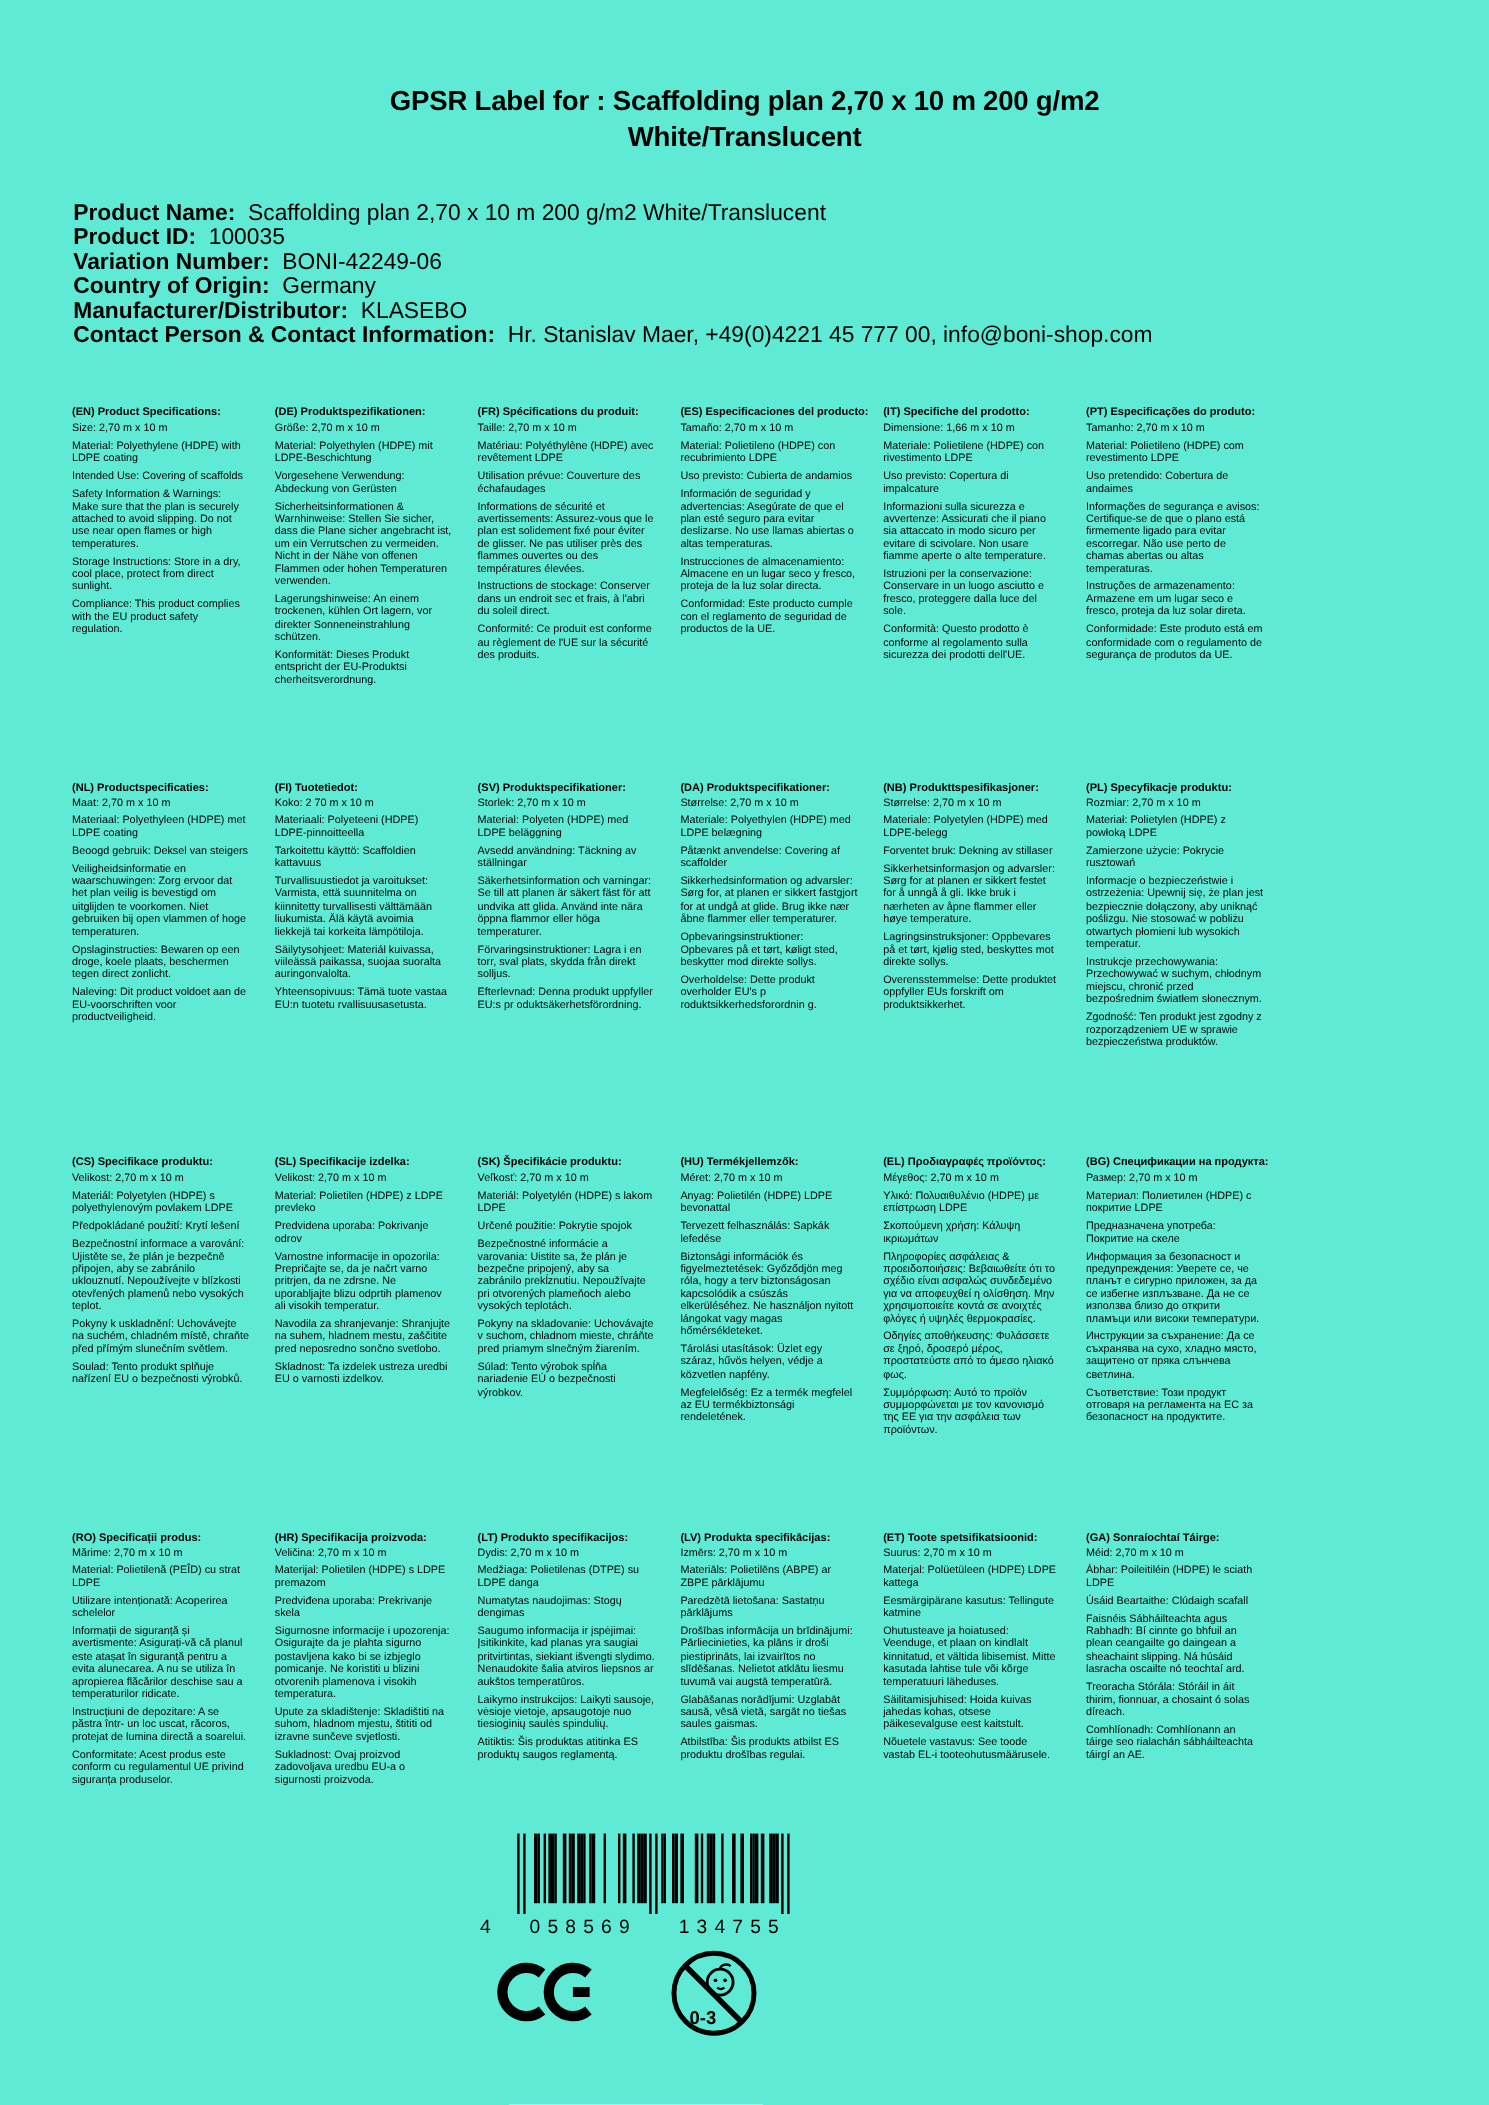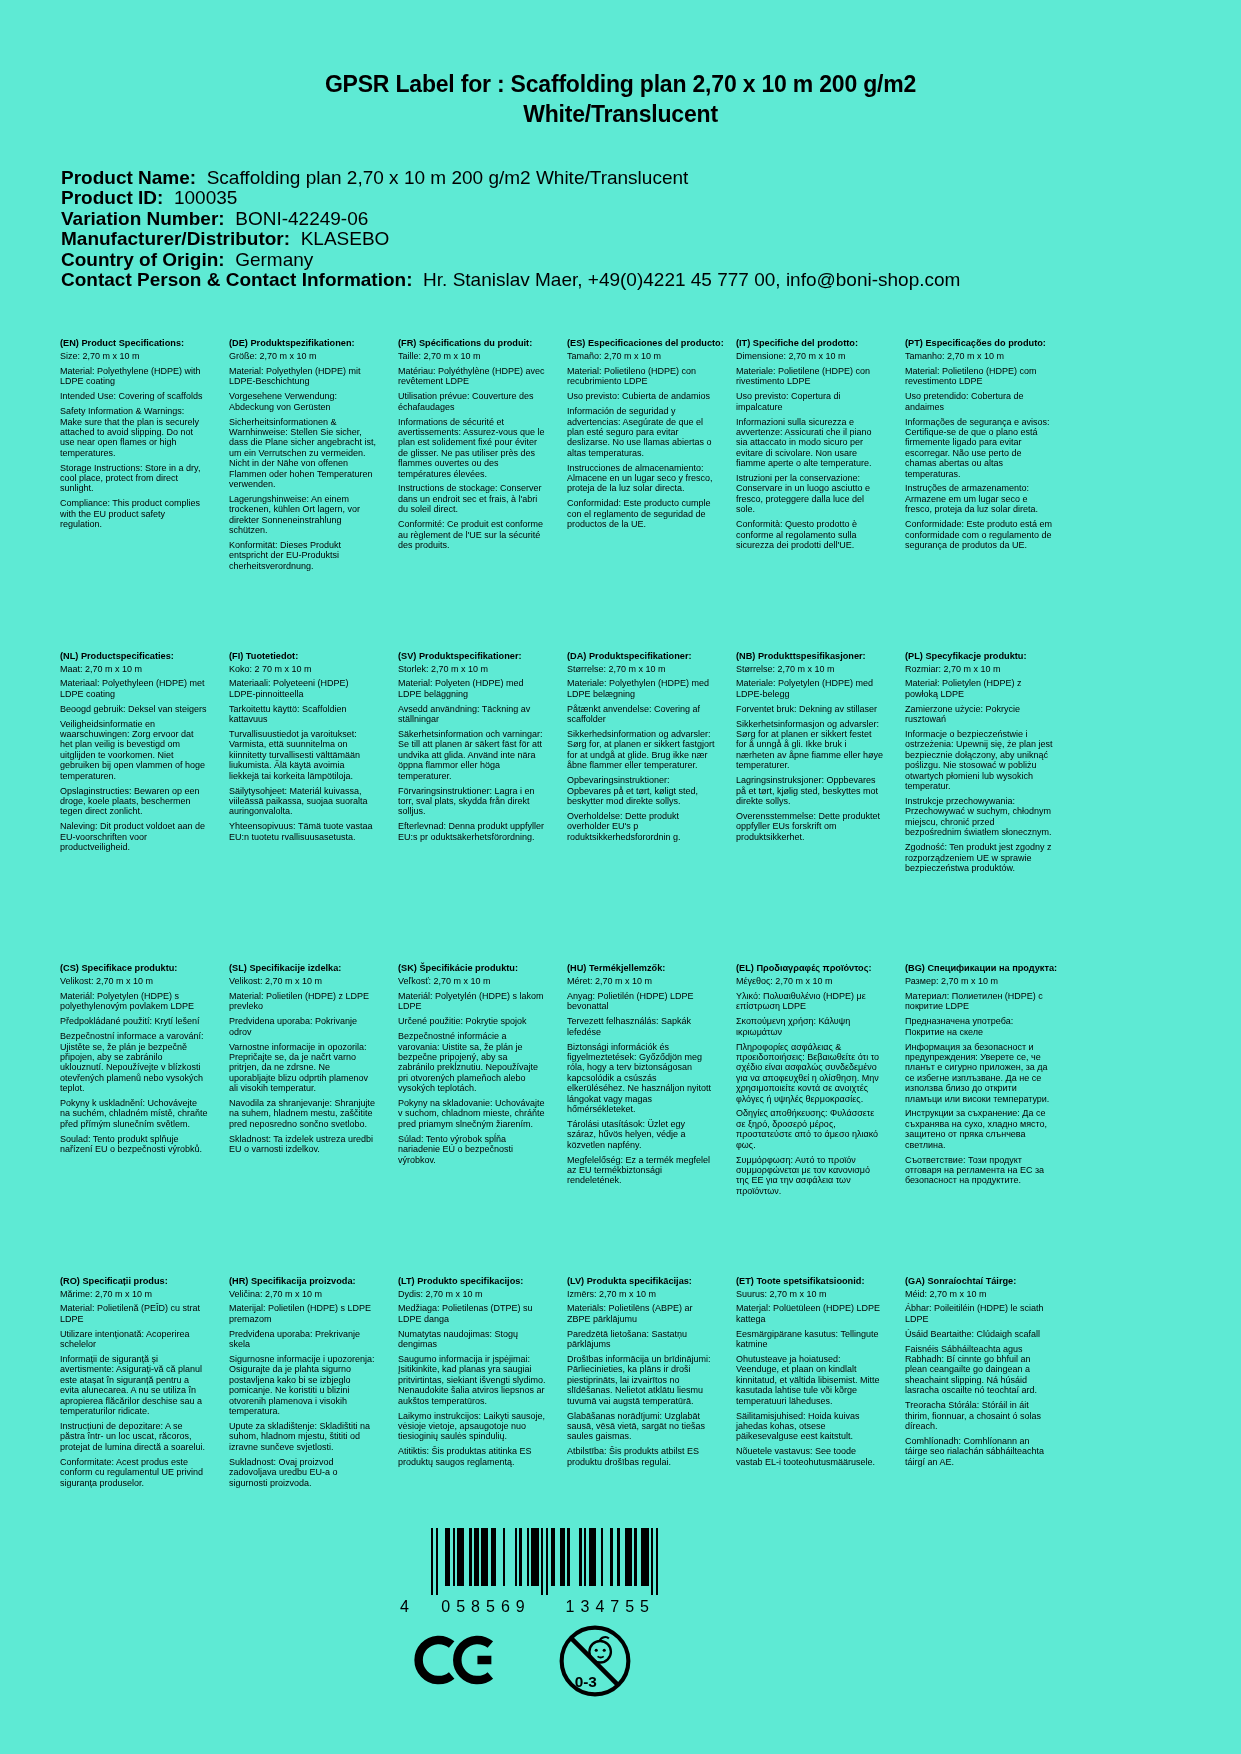--- a/index.html
+++ b/index.html
@@ -31,22 +31,22 @@
 <body>
 
 <div class="page">
 
   <h1 class="title"><span>GPSR Label for : Scaffolding plan 2,70 x 10 m 200 g/m2</span><br><span>White/Translucent</span></h1>
 
   <div class="info" id="info">
       <div><span class="lbl">Product Name:</span><span>&nbsp; Scaffolding plan 2,70 x 10 m 200 g/m2 White/Translucent</span></div>
       <div><span class="lbl">Product ID:</span><span>&nbsp; 100035</span></div>
       <div><span class="lbl">Variation Number:</span><span>&nbsp; BONI-42249-06</span></div>
+      <div><span class="lbl">Country of Origin:</span><span>&nbsp; Germany</span></div>
       <div><span class="lbl">Manufacturer/Distributor:</span><span>&nbsp; KLASEBO</span></div>
-      <div><span class="lbl">Country of Origin:</span><span>&nbsp; Germany</span></div>
       <div><span class="lbl">Contact Person &amp; Contact Information:</span><span>&nbsp; Hr. Stanislav Maer, +49(0)4221 45 777 00, info@boni-shop.com</span></div>
     </div>
 
   <div class="specs" id="specs">
       <div class="cell">
         <div class="cell-h">(EN) Product Specifications:</div>
         <p class="cell-p">Size: 2,70 m x 10 m</p>
         <p class="cell-p">Material: Polyethylene (HDPE) with LDPE coating</p>
         <p class="cell-p">Intended Use: Covering of scaffolds</p>
         <p class="cell-p">Safety Information &amp; Warnings: Make sure that the plan is securely attached to avoid slipping. Do not use near open flames or high temperatures.</p>
@@ -75,21 +75,21 @@
         <div class="cell-h">(ES) Especificaciones del producto:</div>
         <p class="cell-p">Tamaño: 2,70 m x 10 m</p>
         <p class="cell-p">Material: Polietileno (HDPE) con recubrimiento LDPE</p>
         <p class="cell-p">Uso previsto: Cubierta de andamios</p>
         <p class="cell-p">Información de seguridad y advertencias: Asegúrate de que el plan esté seguro para evitar deslizarse. No use llamas abiertas o altas temperaturas.</p>
         <p class="cell-p">Instrucciones de almacenamiento: Almacene en un lugar seco y fresco, proteja de la luz solar directa.</p>
         <p class="cell-p">Conformidad: Este producto cumple con el reglamento de seguridad de productos de la UE.</p>
       </div>
       <div class="cell">
         <div class="cell-h">(IT) Specifiche del prodotto:</div>
-        <p class="cell-p">Dimensione: 2,70 m x 10 m</p>
+        <p class="cell-p">Dimensione: 1,66 m x 10 m</p>
         <p class="cell-p">Materiale: Polietilene (HDPE) con rivestimento LDPE</p>
         <p class="cell-p">Uso previsto: Copertura di impalcature</p>
         <p class="cell-p">Informazioni sulla sicurezza e avvertenze: Assicurati che il piano sia attaccato in modo sicuro per evitare di scivolare. Non usare fiamme aperte o alte temperature.</p>
         <p class="cell-p">Istruzioni per la conservazione: Conservare in un luogo asciutto e fresco, proteggere dalla luce del sole.</p>
         <p class="cell-p">Conformità: Questo prodotto è conforme al regolamento sulla sicurezza dei prodotti dell'UE.</p>
       </div>
       <div class="cell">
         <div class="cell-h">(PT) Especificações do produto:</div>
         <p class="cell-p">Tamanho: 2,70 m x 10 m</p>
         <p class="cell-p">Material: Polietileno (HDPE) com revestimento LDPE</p>
@@ -132,21 +132,21 @@
         <p class="cell-p">Påtænkt anvendelse: Covering af scaffolder</p>
         <p class="cell-p">Sikkerhedsinformation og advarsler: Sørg for, at planen er sikkert fastgjort for at undgå at glide. Brug ikke nær åbne flammer eller temperaturer.</p>
         <p class="cell-p">Opbevaringsinstruktioner: Opbevares på et tørt, køligt sted, beskytter mod direkte sollys.</p>
         <p class="cell-p">Overholdelse: Dette produkt overholder EU's p roduktsikkerhedsforordnin g.</p>
       </div>
       <div class="cell">
         <div class="cell-h">(NB) Produkttspesifikasjoner:</div>
         <p class="cell-p">Størrelse: 2,70 m x 10 m</p>
         <p class="cell-p">Materiale: Polyetylen (HDPE) med LDPE-belegg</p>
         <p class="cell-p">Forventet bruk: Dekning av stillaser</p>
-        <p class="cell-p">Sikkerhetsinformasjon og advarsler: Sørg for at planen er sikkert festet for å unngå å gli. Ikke bruk i nærheten av åpne fiamme eller høye temperaturer.</p>
+        <p class="cell-p">Sikkerhetsinformasjon og advarsler: Sørg for at planen er sikkert festet for å unngå å gli. Ikke bruk i nærheten av åpne flammer eller høye temperature.</p>
         <p class="cell-p">Lagringsinstruksjoner: Oppbevares på et tørt, kjølig sted, beskyttes mot direkte sollys.</p>
         <p class="cell-p">Overensstemmelse: Dette produktet oppfyller EUs forskrift om produktsikkerhet.</p>
       </div>
       <div class="cell">
         <div class="cell-h">(PL) Specyfikacje produktu:</div>
         <p class="cell-p">Rozmiar: 2,70 m x 10 m</p>
         <p class="cell-p">Materiał: Polietylen (HDPE) z powłoką LDPE</p>
         <p class="cell-p">Zamierzone użycie: Pokrycie rusztowań</p>
         <p class="cell-p">Informacje o bezpieczeństwie i ostrzeżenia: Upewnij się, że plan jest bezpiecznie dołączony, aby uniknąć poślizgu. Nie stosować w pobliżu otwartych płomieni lub wysokich temperatur.</p>
         <p class="cell-p">Instrukcje przechowywania: Przechowywać w suchym, chłodnym miejscu, chronić przed bezpośrednim światłem słonecznym.</p>

